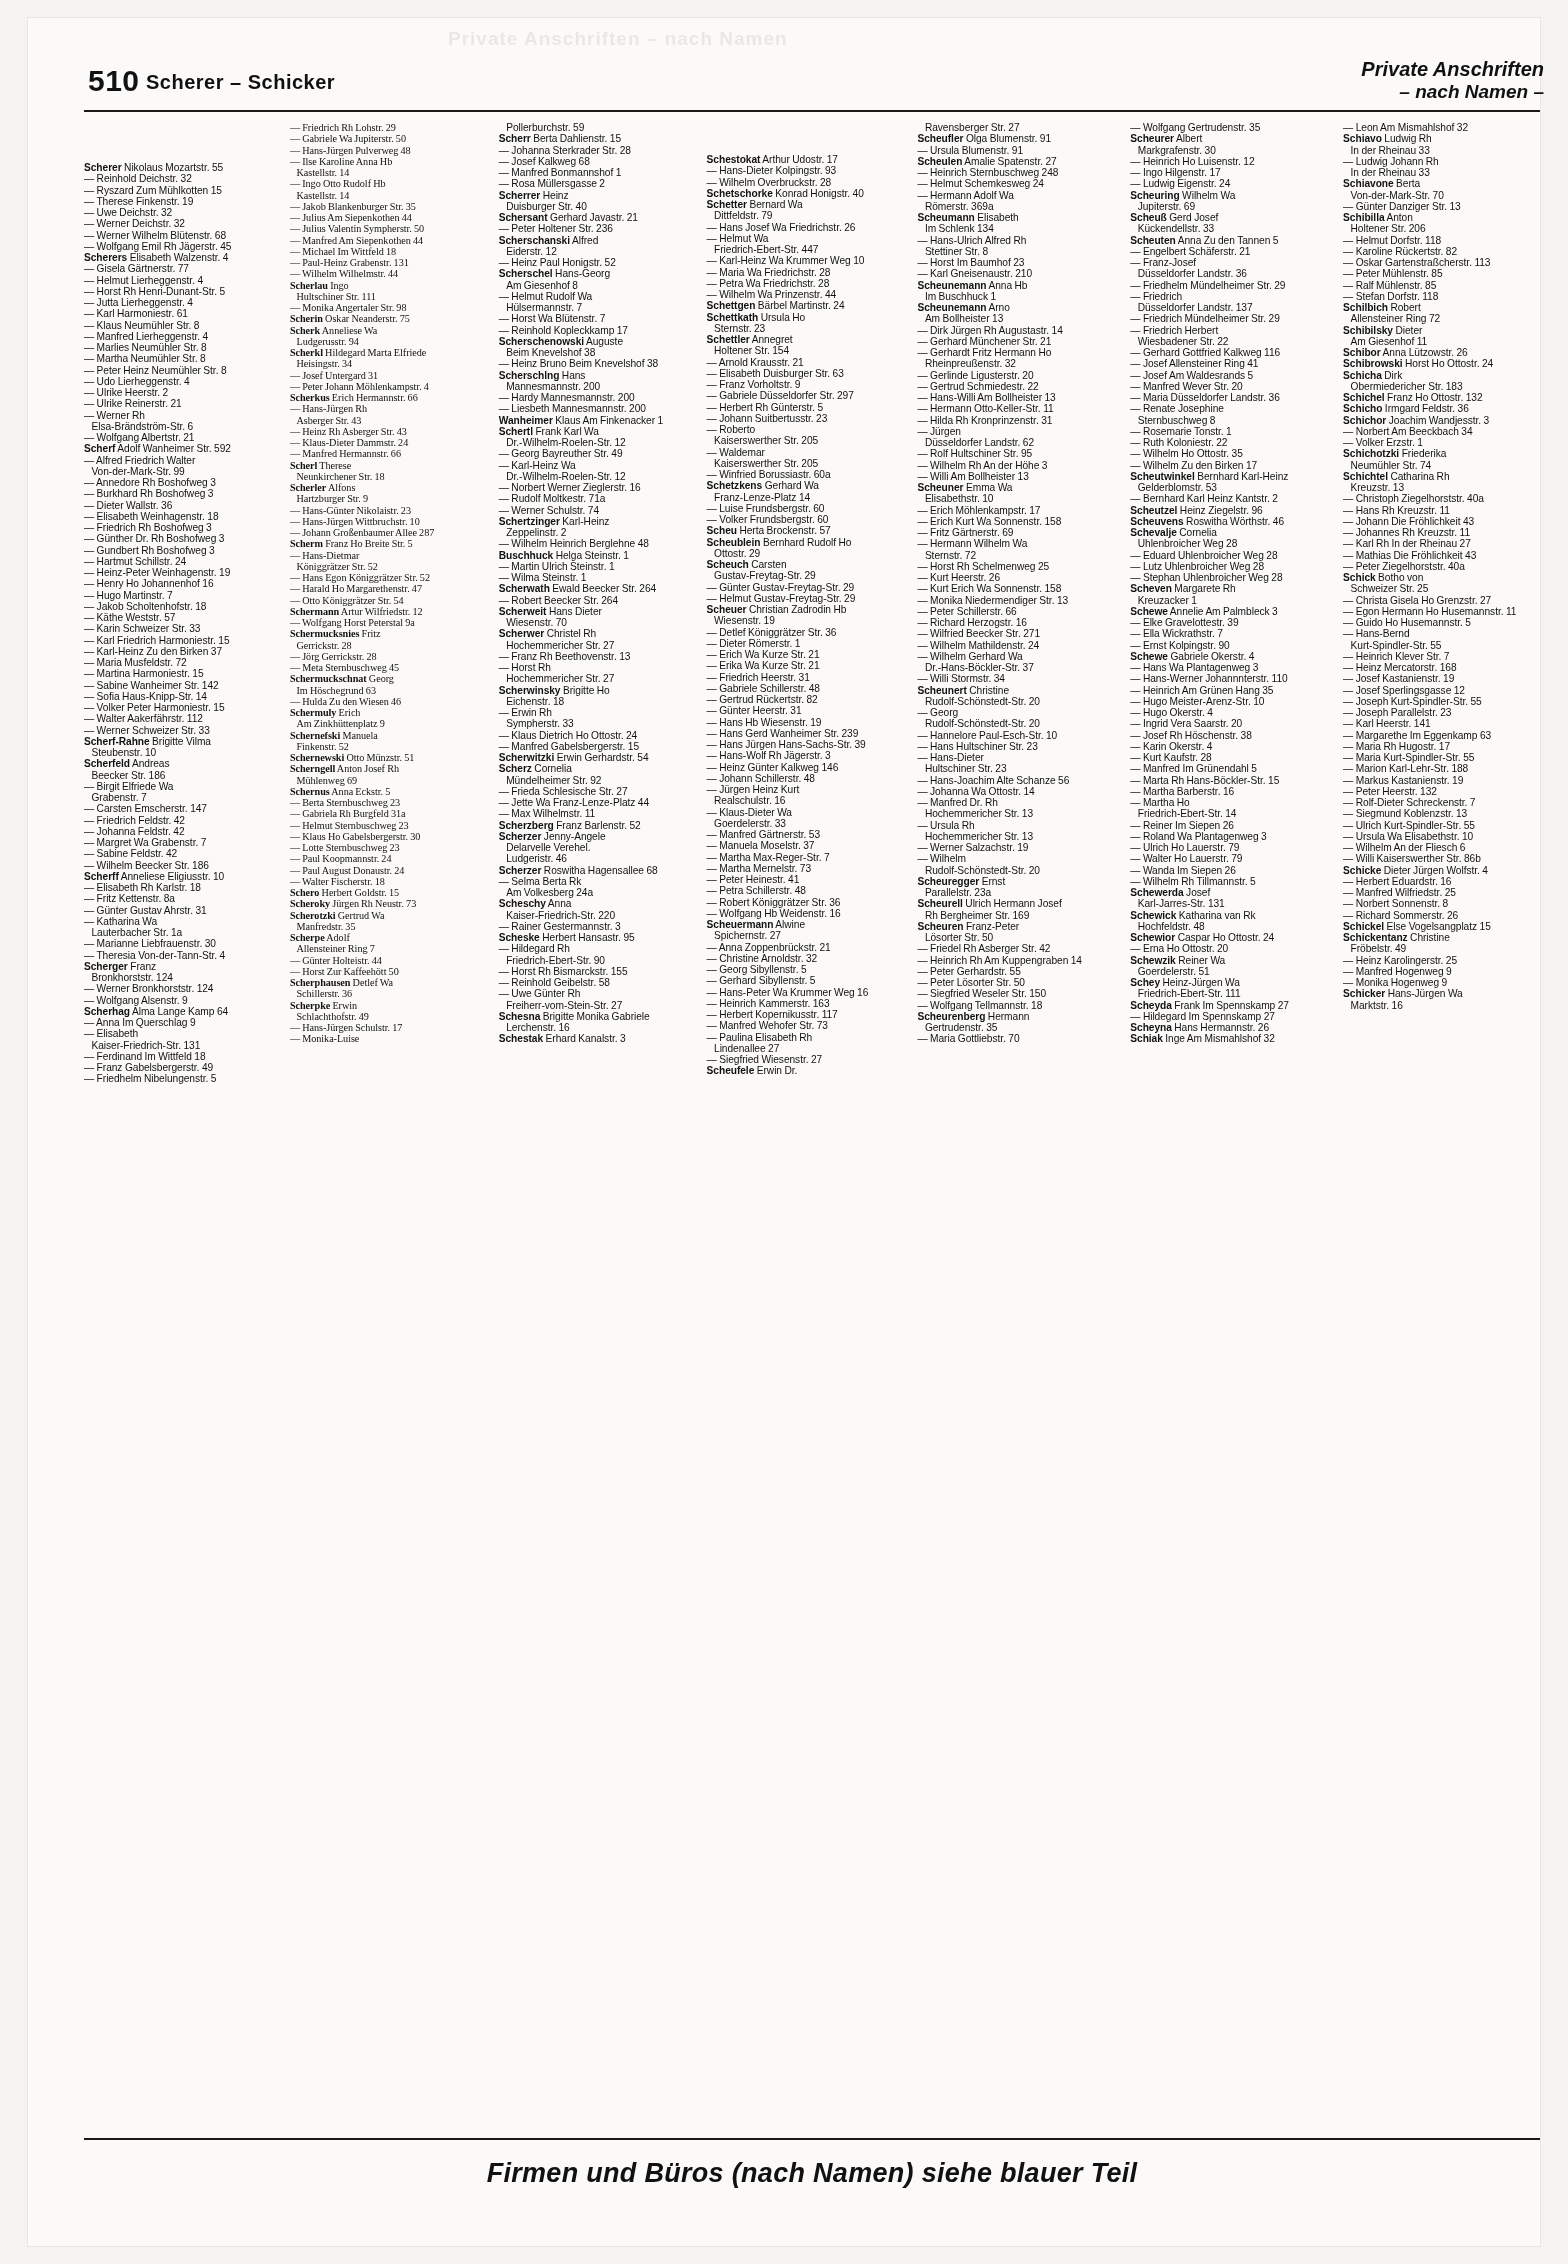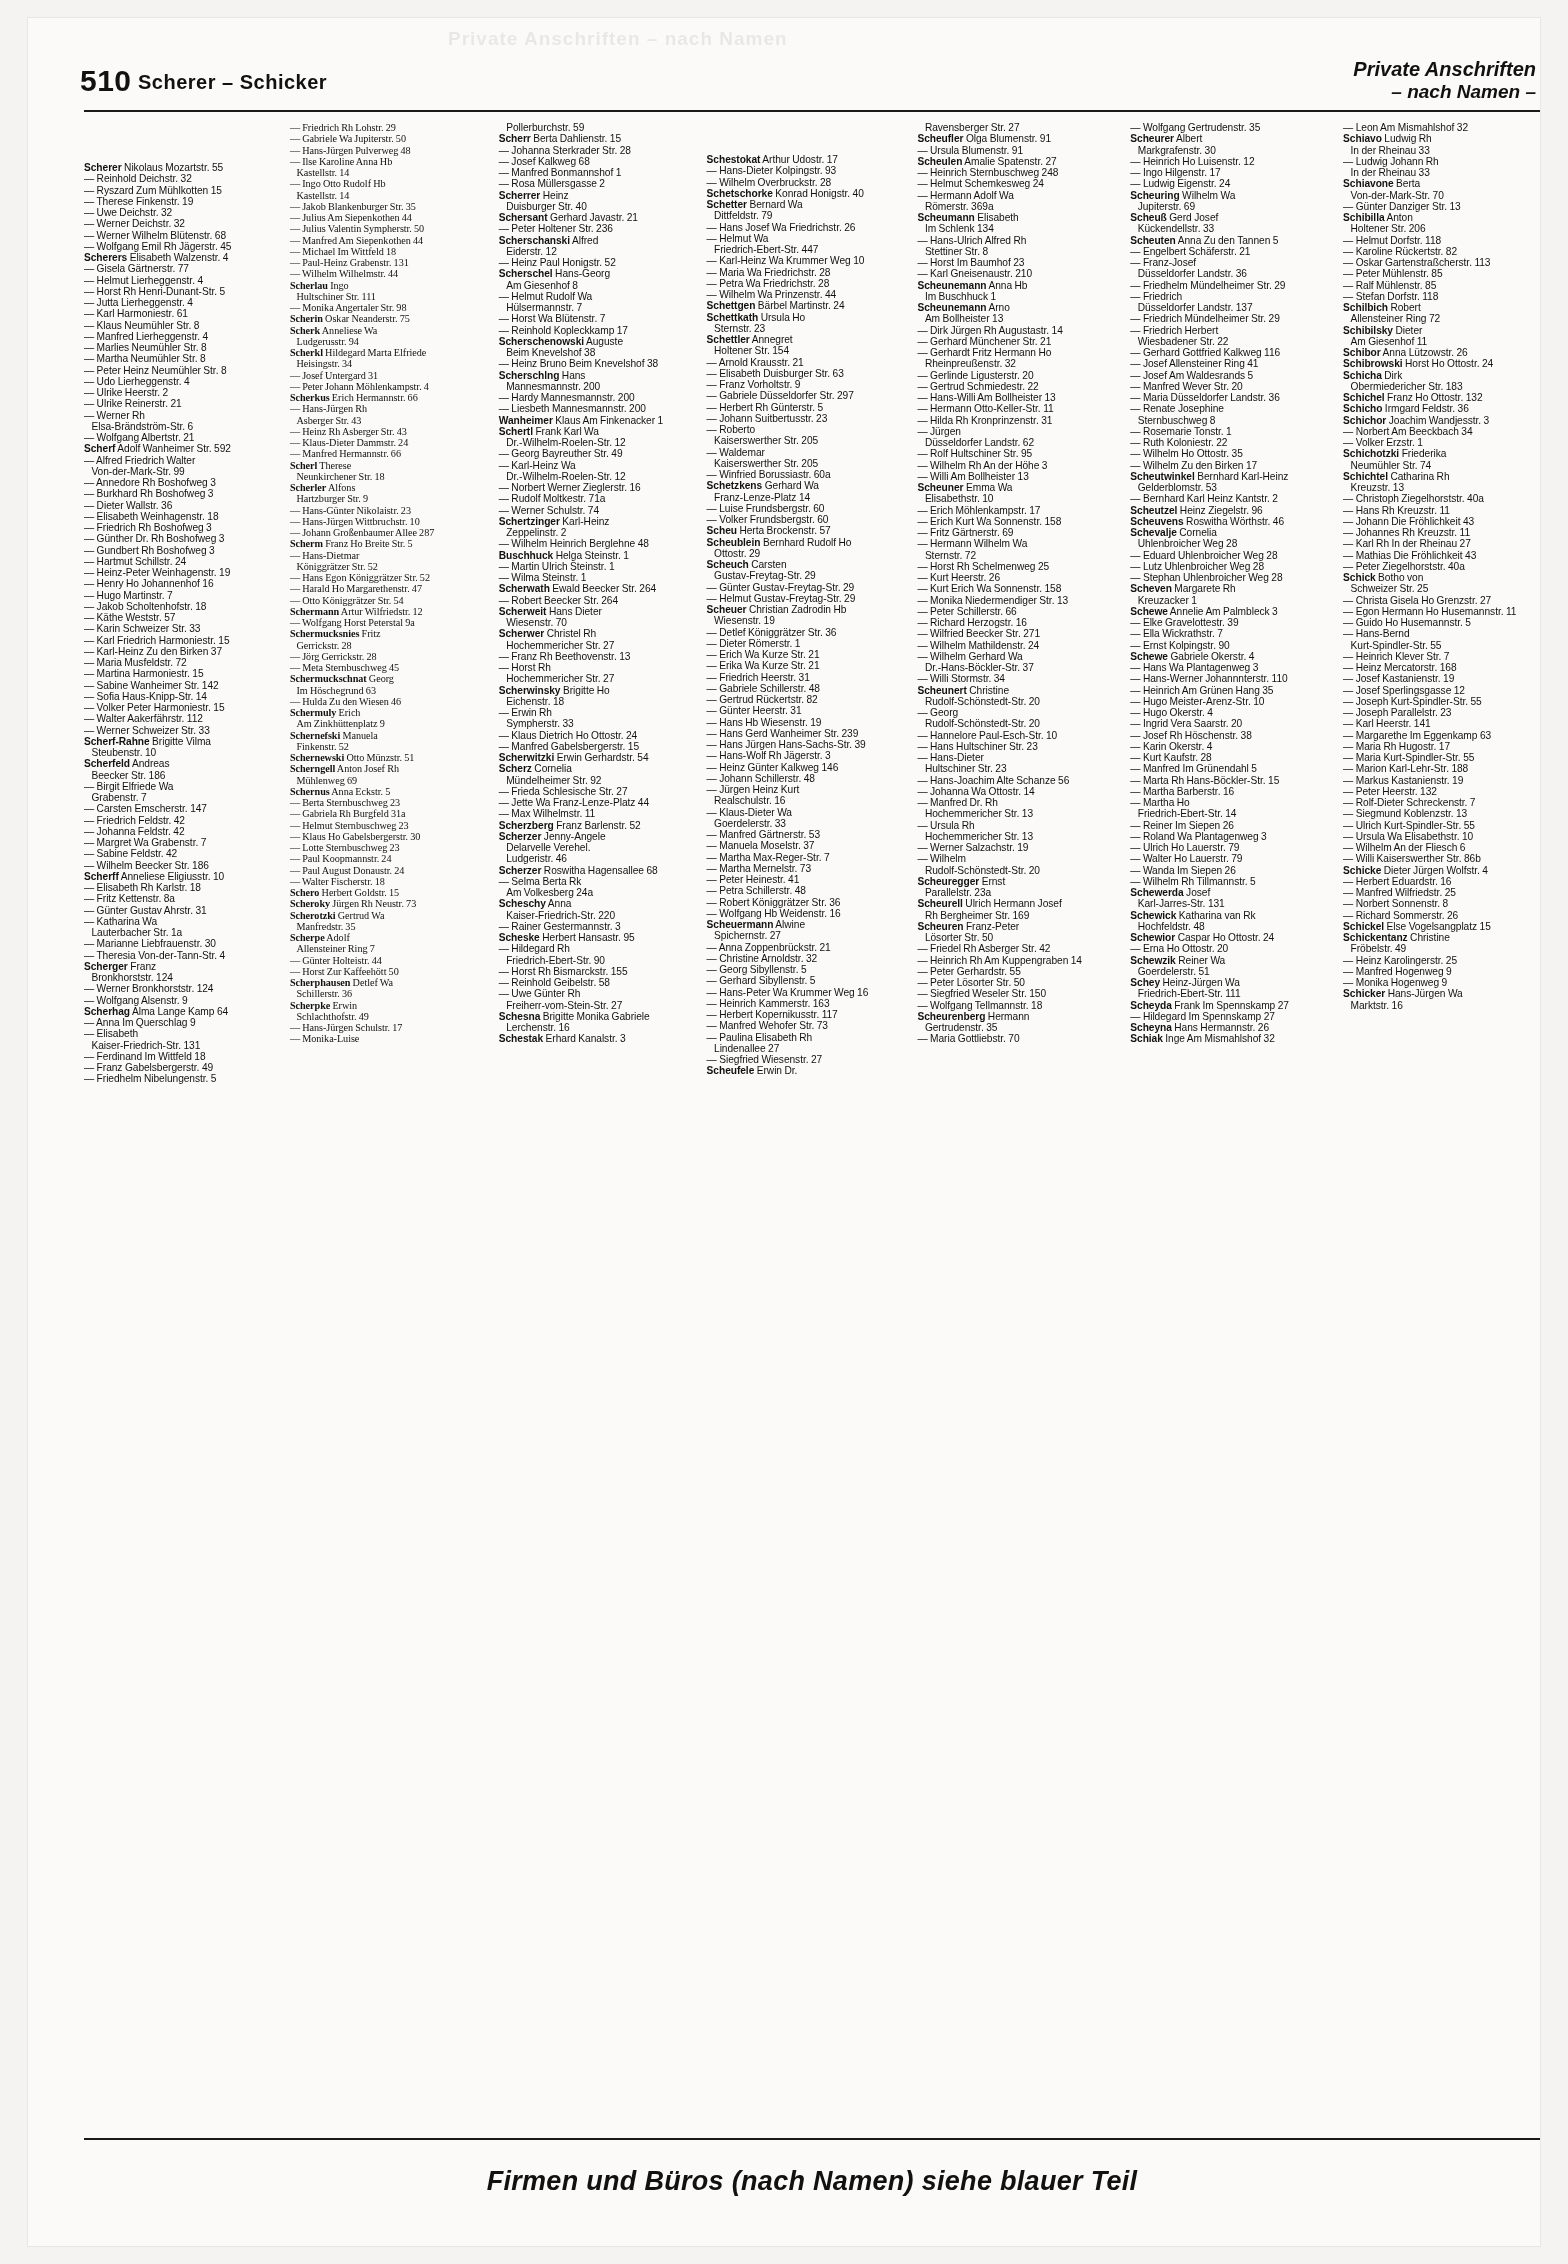--- a/index.html
+++ b/index.html
@@ -41,21 +41,21 @@
     opacity: 0.07;
     font-size: 19px;
     font-weight: bold;
     letter-spacing: 1px;
     color: #000;
     overflow: hidden;
     white-space: nowrap;
   }
   .header {
     position: absolute;
-    left: 52px;
+    left: 60px;
     top: 46px;
     width: 1456px;
     height: 44px;
   }
   .page-num {
     position: absolute;
     left: 0;
     top: 0;
     font-size: 30px;
     font-weight: bold;
@@ -100,21 +100,20 @@
   .footer {
     position: absolute;
     left: 56px;
     top: 2140px;
     width: 1456px;
     text-align: center;
     font-size: 27px;
     font-weight: bold;
     font-style: italic;
     letter-spacing: 0.3px;
-    margin-top: 8px;
   }
   .columns {
     position: absolute;
     left: 56px;
     top: 104px;
     width: 1460px;
     height: 2010px;
     display: flex;
     gap: 0px;
   }

